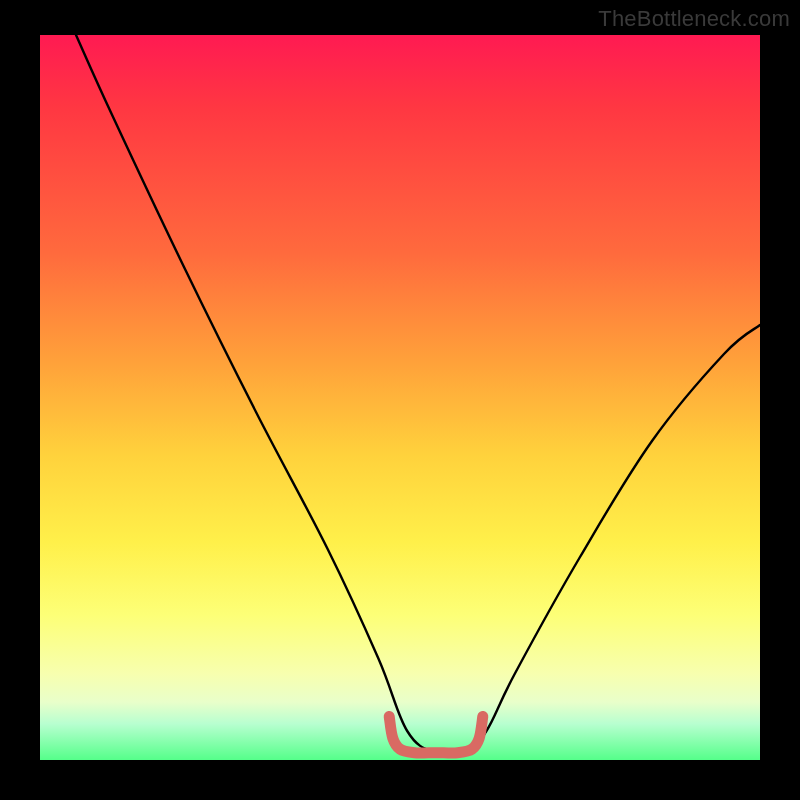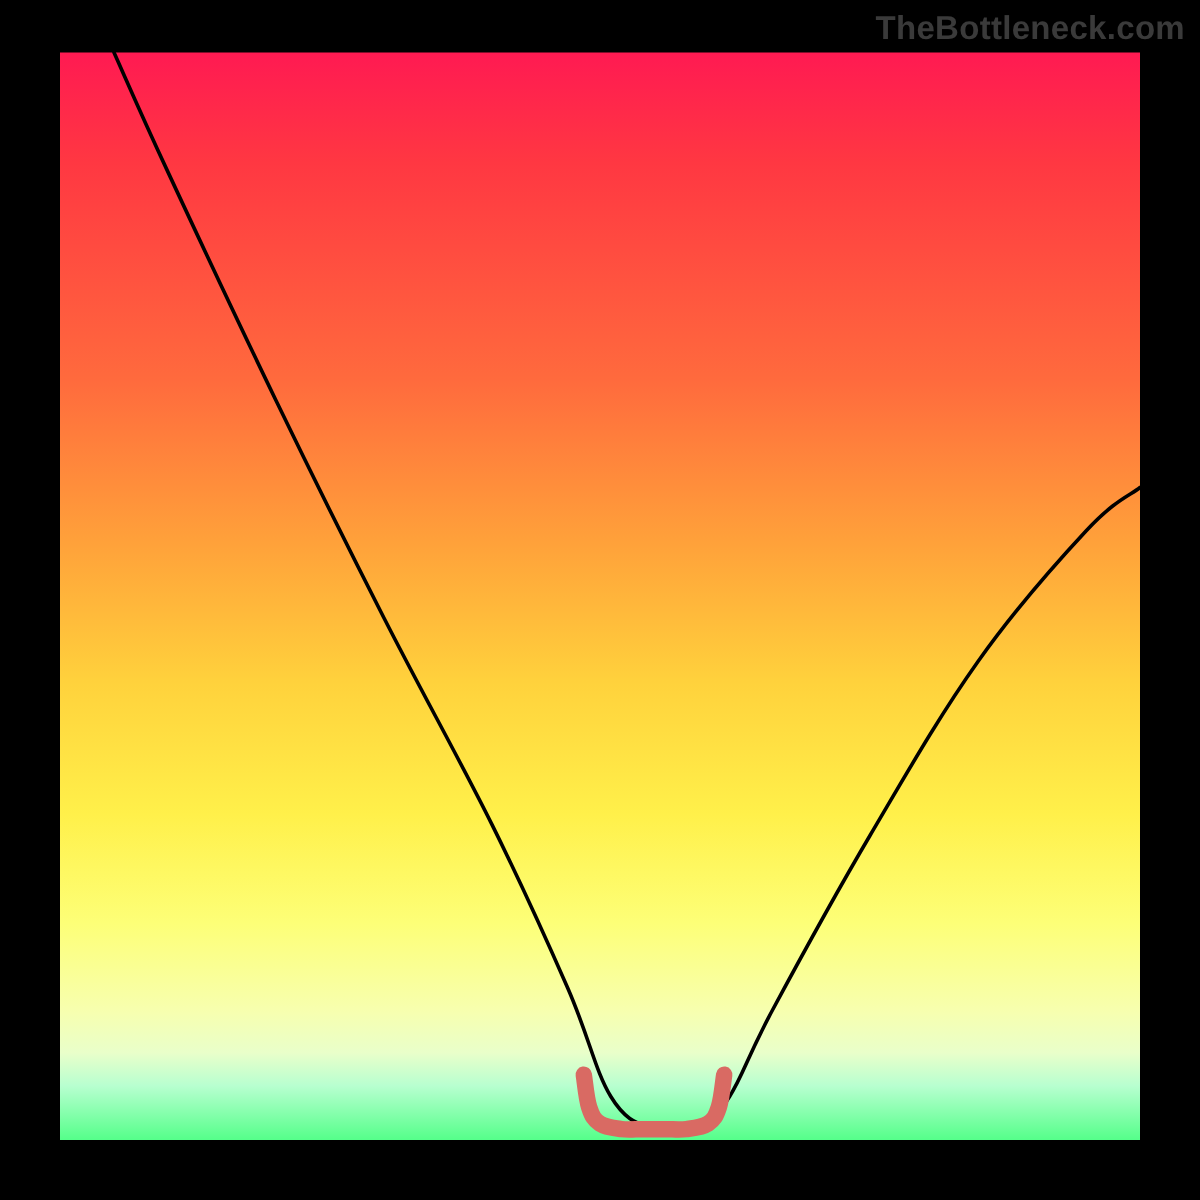--- a/index.html
+++ b/index.html
@@ -16,21 +16,21 @@
     width: 800px;
     height: 800px;
     background: #000;
   }
   .watermark {
     position: absolute;
     top: 6px;
     right: 10px;
     color: #3a3a3a;
     font-size: 22px;
-    font-weight: 700;
+    font-weight: 400;
     letter-spacing: 0.2px;
     z-index: 10;
   }
   
   .plot {
     position: absolute;
     left: 40px;
     top: 35px;
     width: 720px;   
     height: 725px;  

